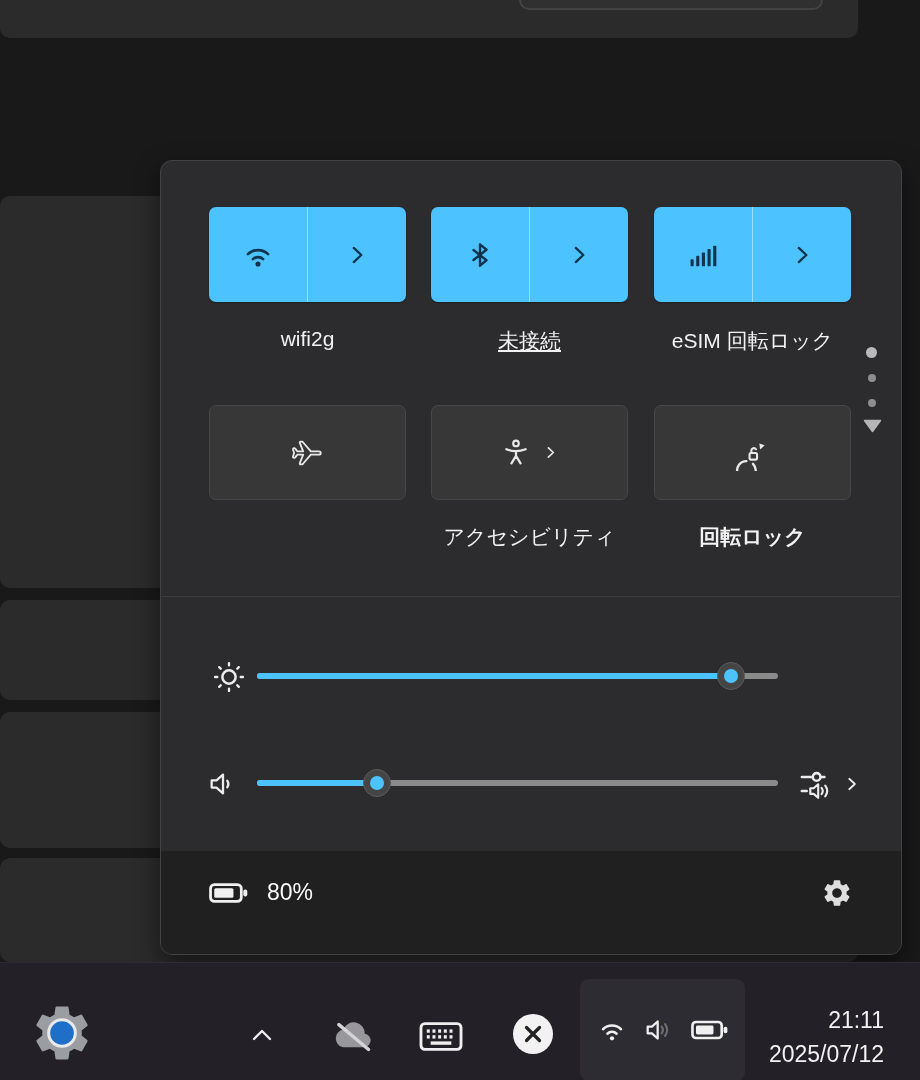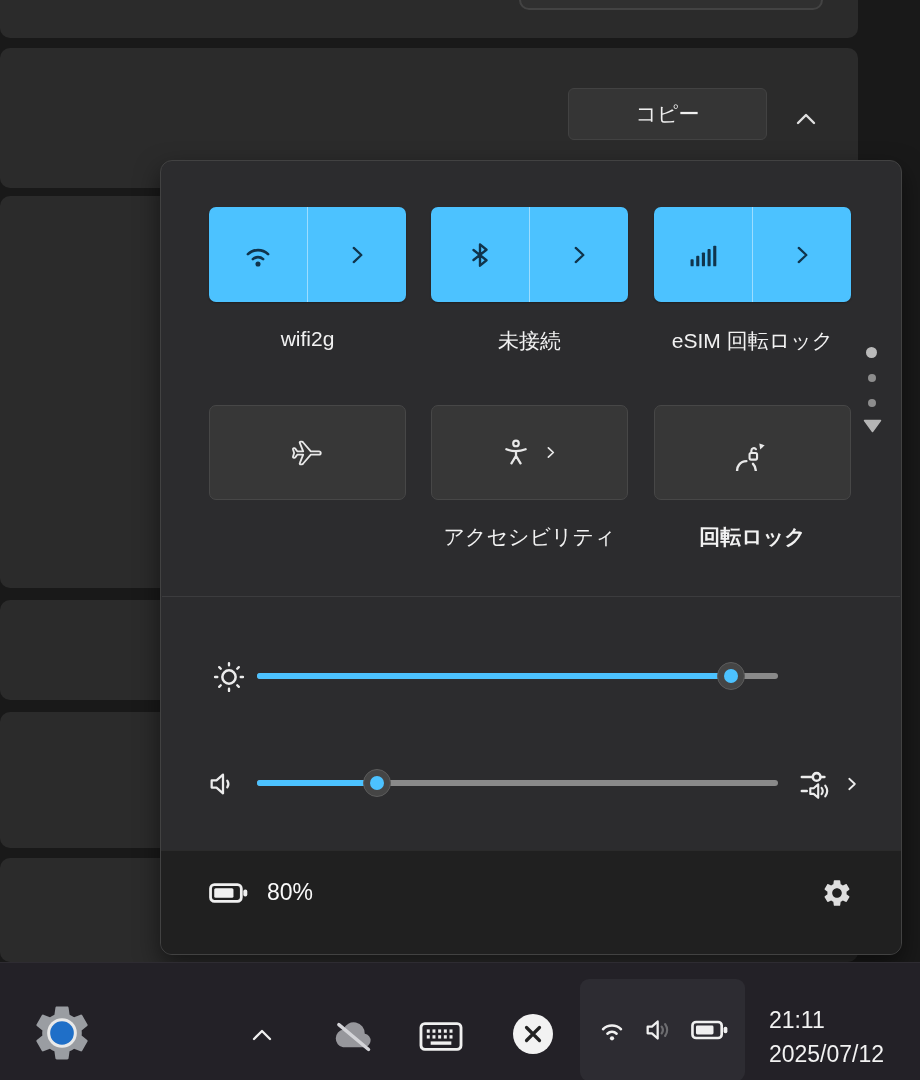--- a/index.html
+++ b/index.html
@@ -29,39 +29,33 @@
                  width:26px;height:26px;border-radius:50%;background:#454545;border:1px solid #5c5c5c;cursor:pointer;}
   .slider .thumb::after{content:"";position:absolute;inset:6px;border-radius:50%;background:#4cc2ff;}
   .flyout-bottom{position:absolute;left:0;right:0;bottom:0;height:103px;background:#202020;
                  border-radius:0 0 11px 11px;border-top:1px solid rgba(255,255,255,.05);}
   .batt-label{font-size:23px;color:#fafafa;}
   
   .taskbar{position:absolute;left:0;top:962px;width:920px;height:118px;background:#232127;
            border-top:1px solid rgba(255,255,255,.05);}
   .tray-button{position:absolute;left:580px;top:16px;width:165px;height:102px;background:#2d2c32;
                border-radius:9px;cursor:pointer;display:flex;align-items:center;justify-content:center;gap:16px;}
-  .clock{position:absolute;right:36px;top:40px;text-align:left;font-size:23px;line-height:34px;cursor:pointer;}
+  .clock{position:absolute;right:36px;top:40px;text-align:right;font-size:23px;line-height:34px;cursor:pointer;}
   .icon-btn{cursor:pointer;}
   svg{display:block;}
 </style>
 </head>
 <body>
 
 <div id="screen">
 
   <div class="bg-card" style="top:0;height:38px;border-radius:0 0 10px 10px;">
     <div class="pill-button" style="left:519px;top:-32px;width:300px;height:38px;"></div>
   </div>
 
-  <div class="bg-card" style="top:48px;height:140px;">
-    <button class="copy-button" style="left:568px;top:40px;width:199px;height:52px;">コピー</button>
-    <svg class="abs icon-btn" style="left:791px;top:58px;" width="30" height="26" viewBox="0 0 30 26">
-      <path d="M7,17 L15,9 L23,17" fill="none" stroke="#e0e0e0" stroke-width="2.4" stroke-linecap="round" stroke-linejoin="round"></path>
-    </svg>
-  </div>
 
   <div class="bg-card" style="top:196px;height:392px;"></div>
   <div class="bg-card" style="top:600px;height:100px;"></div>
   <div class="bg-card" style="top:712px;height:136px;"></div>
   <div class="bg-card" style="top:858px;height:104px;"></div>
 
   <div class="flyout">
 
     <div class="tile-split" style="left:48px;top:46px;">
       <div class="half">
@@ -83,21 +77,21 @@
         <svg width="30" height="30" viewBox="0 0 24 24">
           <path d="M6.8,8 L17.2,16.2 L12,20.5 L12,3.5 L17.2,7.8 L6.8,16" fill="none" stroke="#10344c" stroke-width="1.9" stroke-linecap="round" stroke-linejoin="round"></path>
         </svg>
       </div>
       <div class="half right">
         <svg width="26" height="26" viewBox="0 0 24 24">
           <path d="M9,5.5 L16,12 L9,18.5" fill="none" stroke="#10344c" stroke-width="2.1" stroke-linecap="round" stroke-linejoin="round"></path>
         </svg>
       </div>
     </div>
-    <div class="tile-label" style="left:270px;top:166px;">未接続</div>
+    <div class="tile-label" style="left:270px;top:166px;text-decoration:underline;">未接続</div>
 
     <div class="tile-split" style="left:493px;top:46px;">
       <div class="half">
         <svg width="34" height="34" viewBox="0 0 24 24">
           <g fill="#10344c">
             <rect x="3.2" y="15" width="2.2" height="5" rx="0.6"></rect>
             <rect x="7.2" y="12.6" width="2.2" height="7.4" rx="0.6"></rect>
             <rect x="11.2" y="10.2" width="2.2" height="9.8" rx="0.6"></rect>
             <rect x="15.2" y="7.8" width="2.2" height="12.2" rx="0.6"></rect>
             <rect x="19.2" y="5.4" width="2.2" height="14.6" rx="0.6"></rect>

